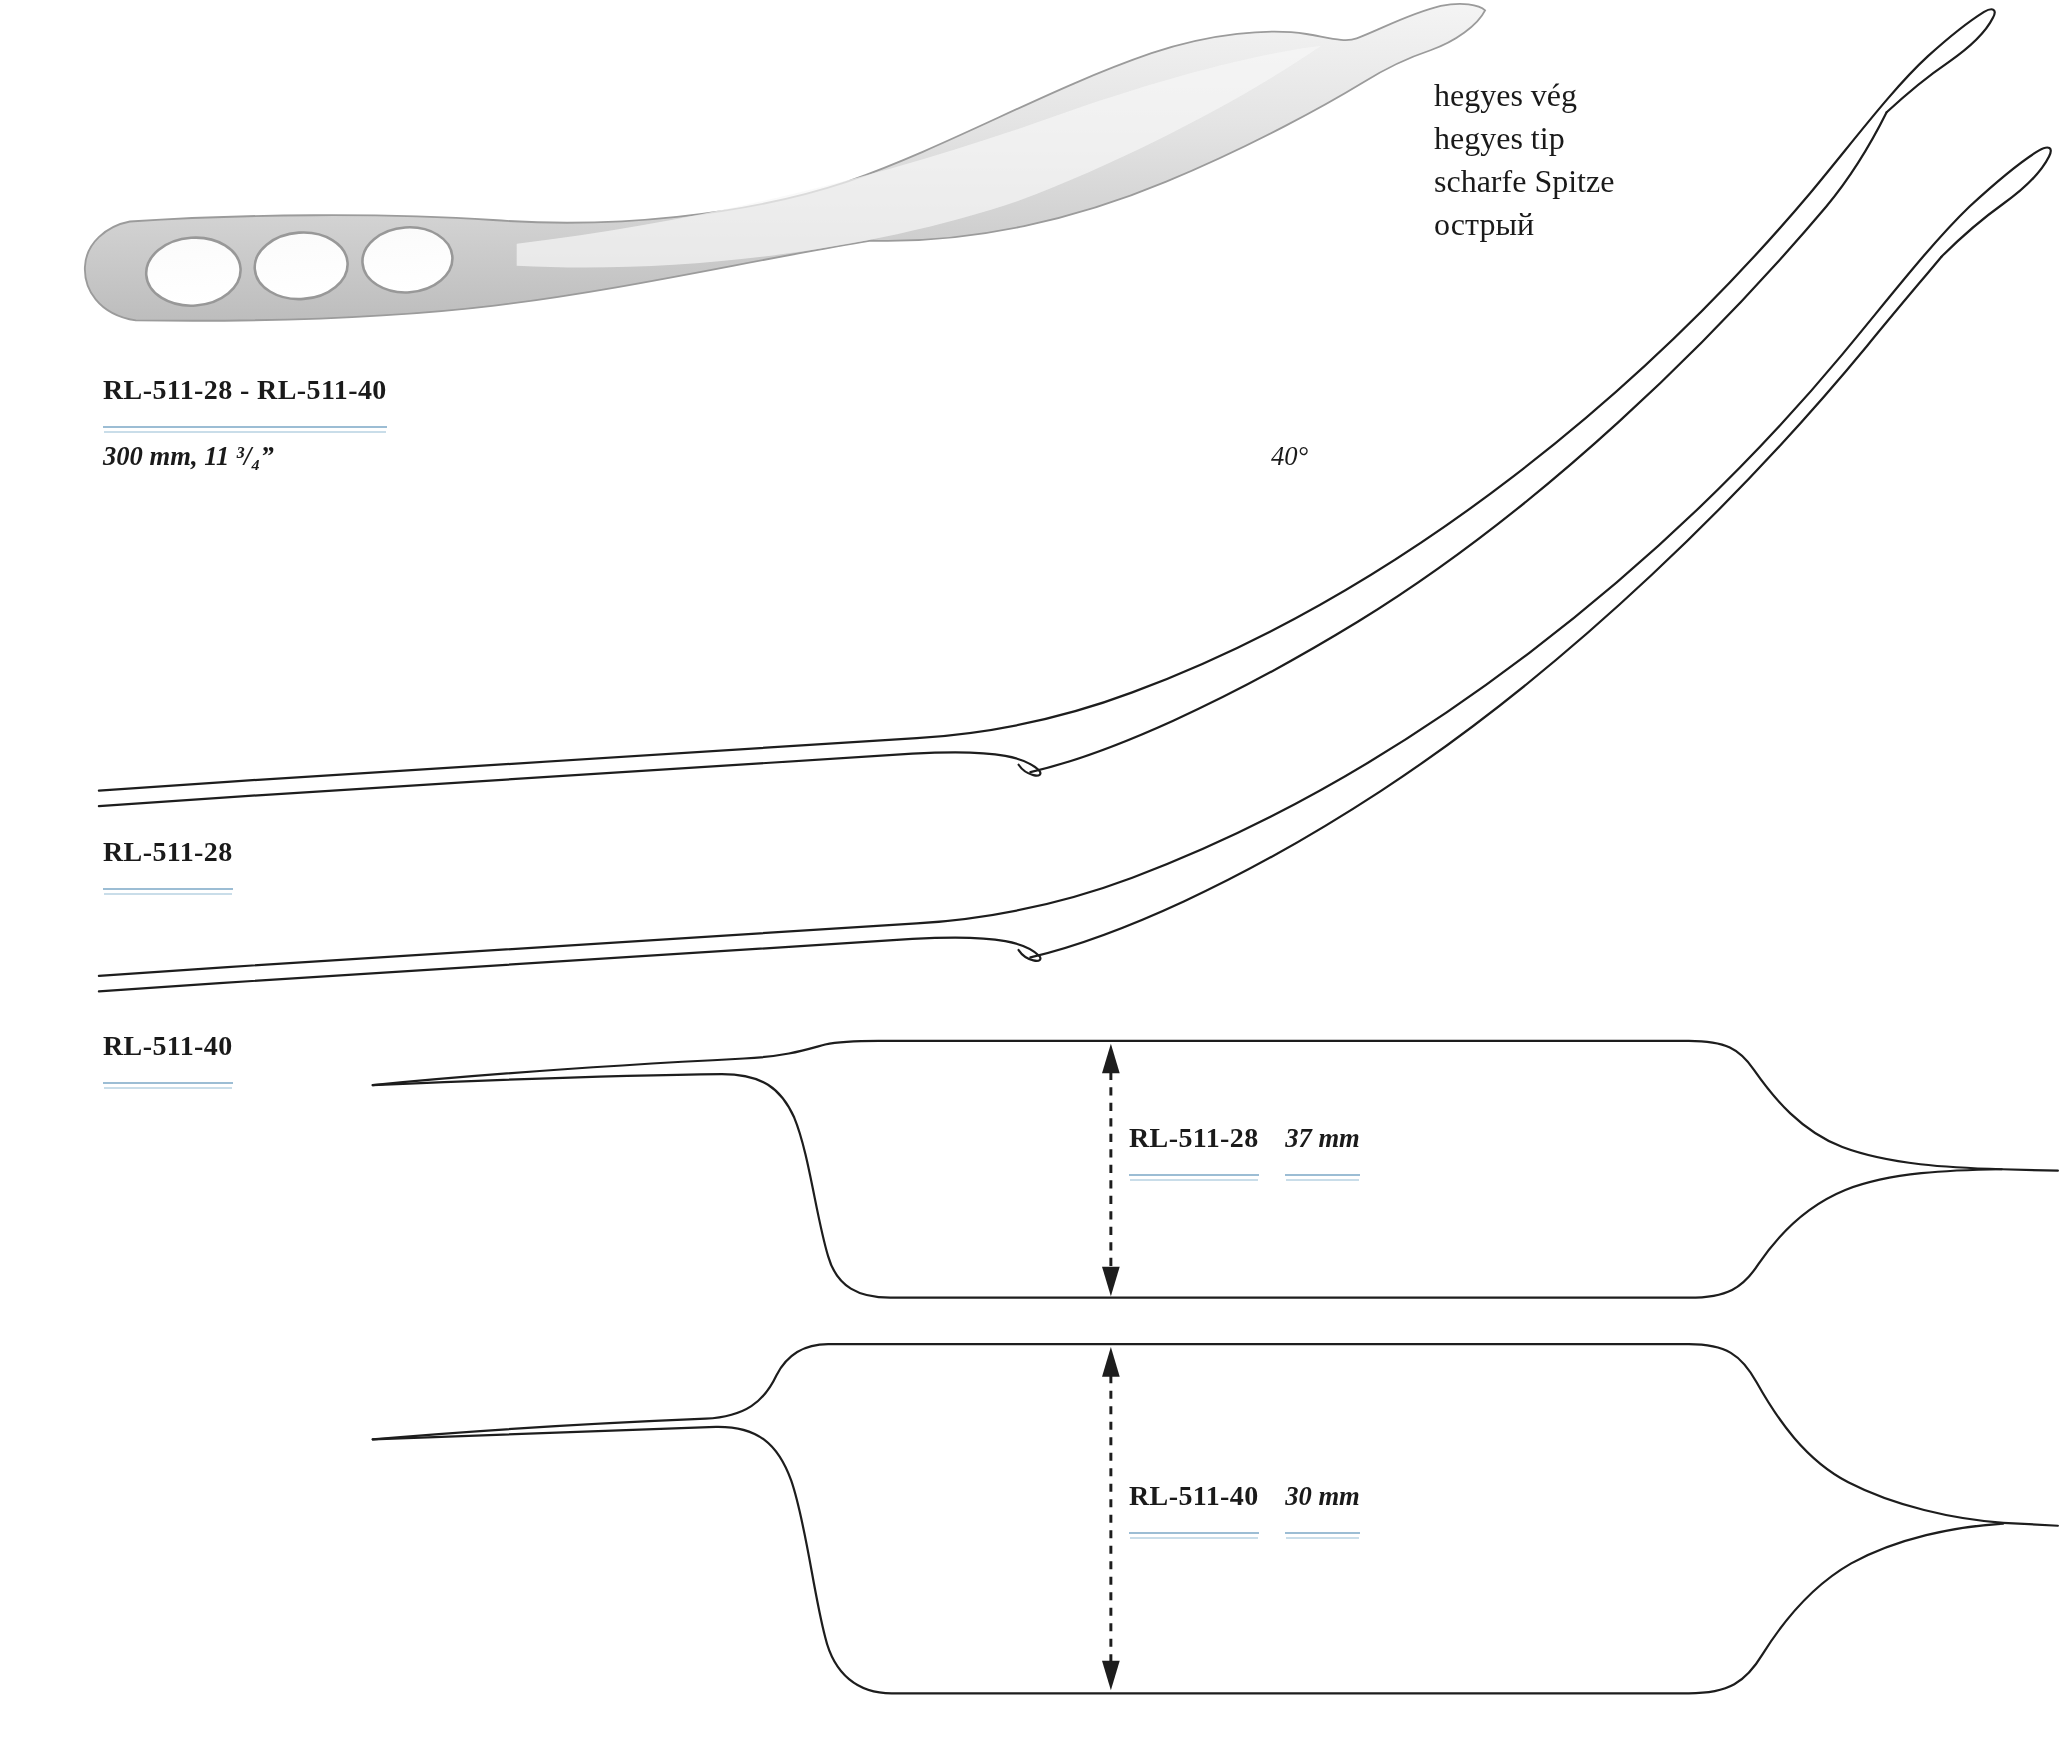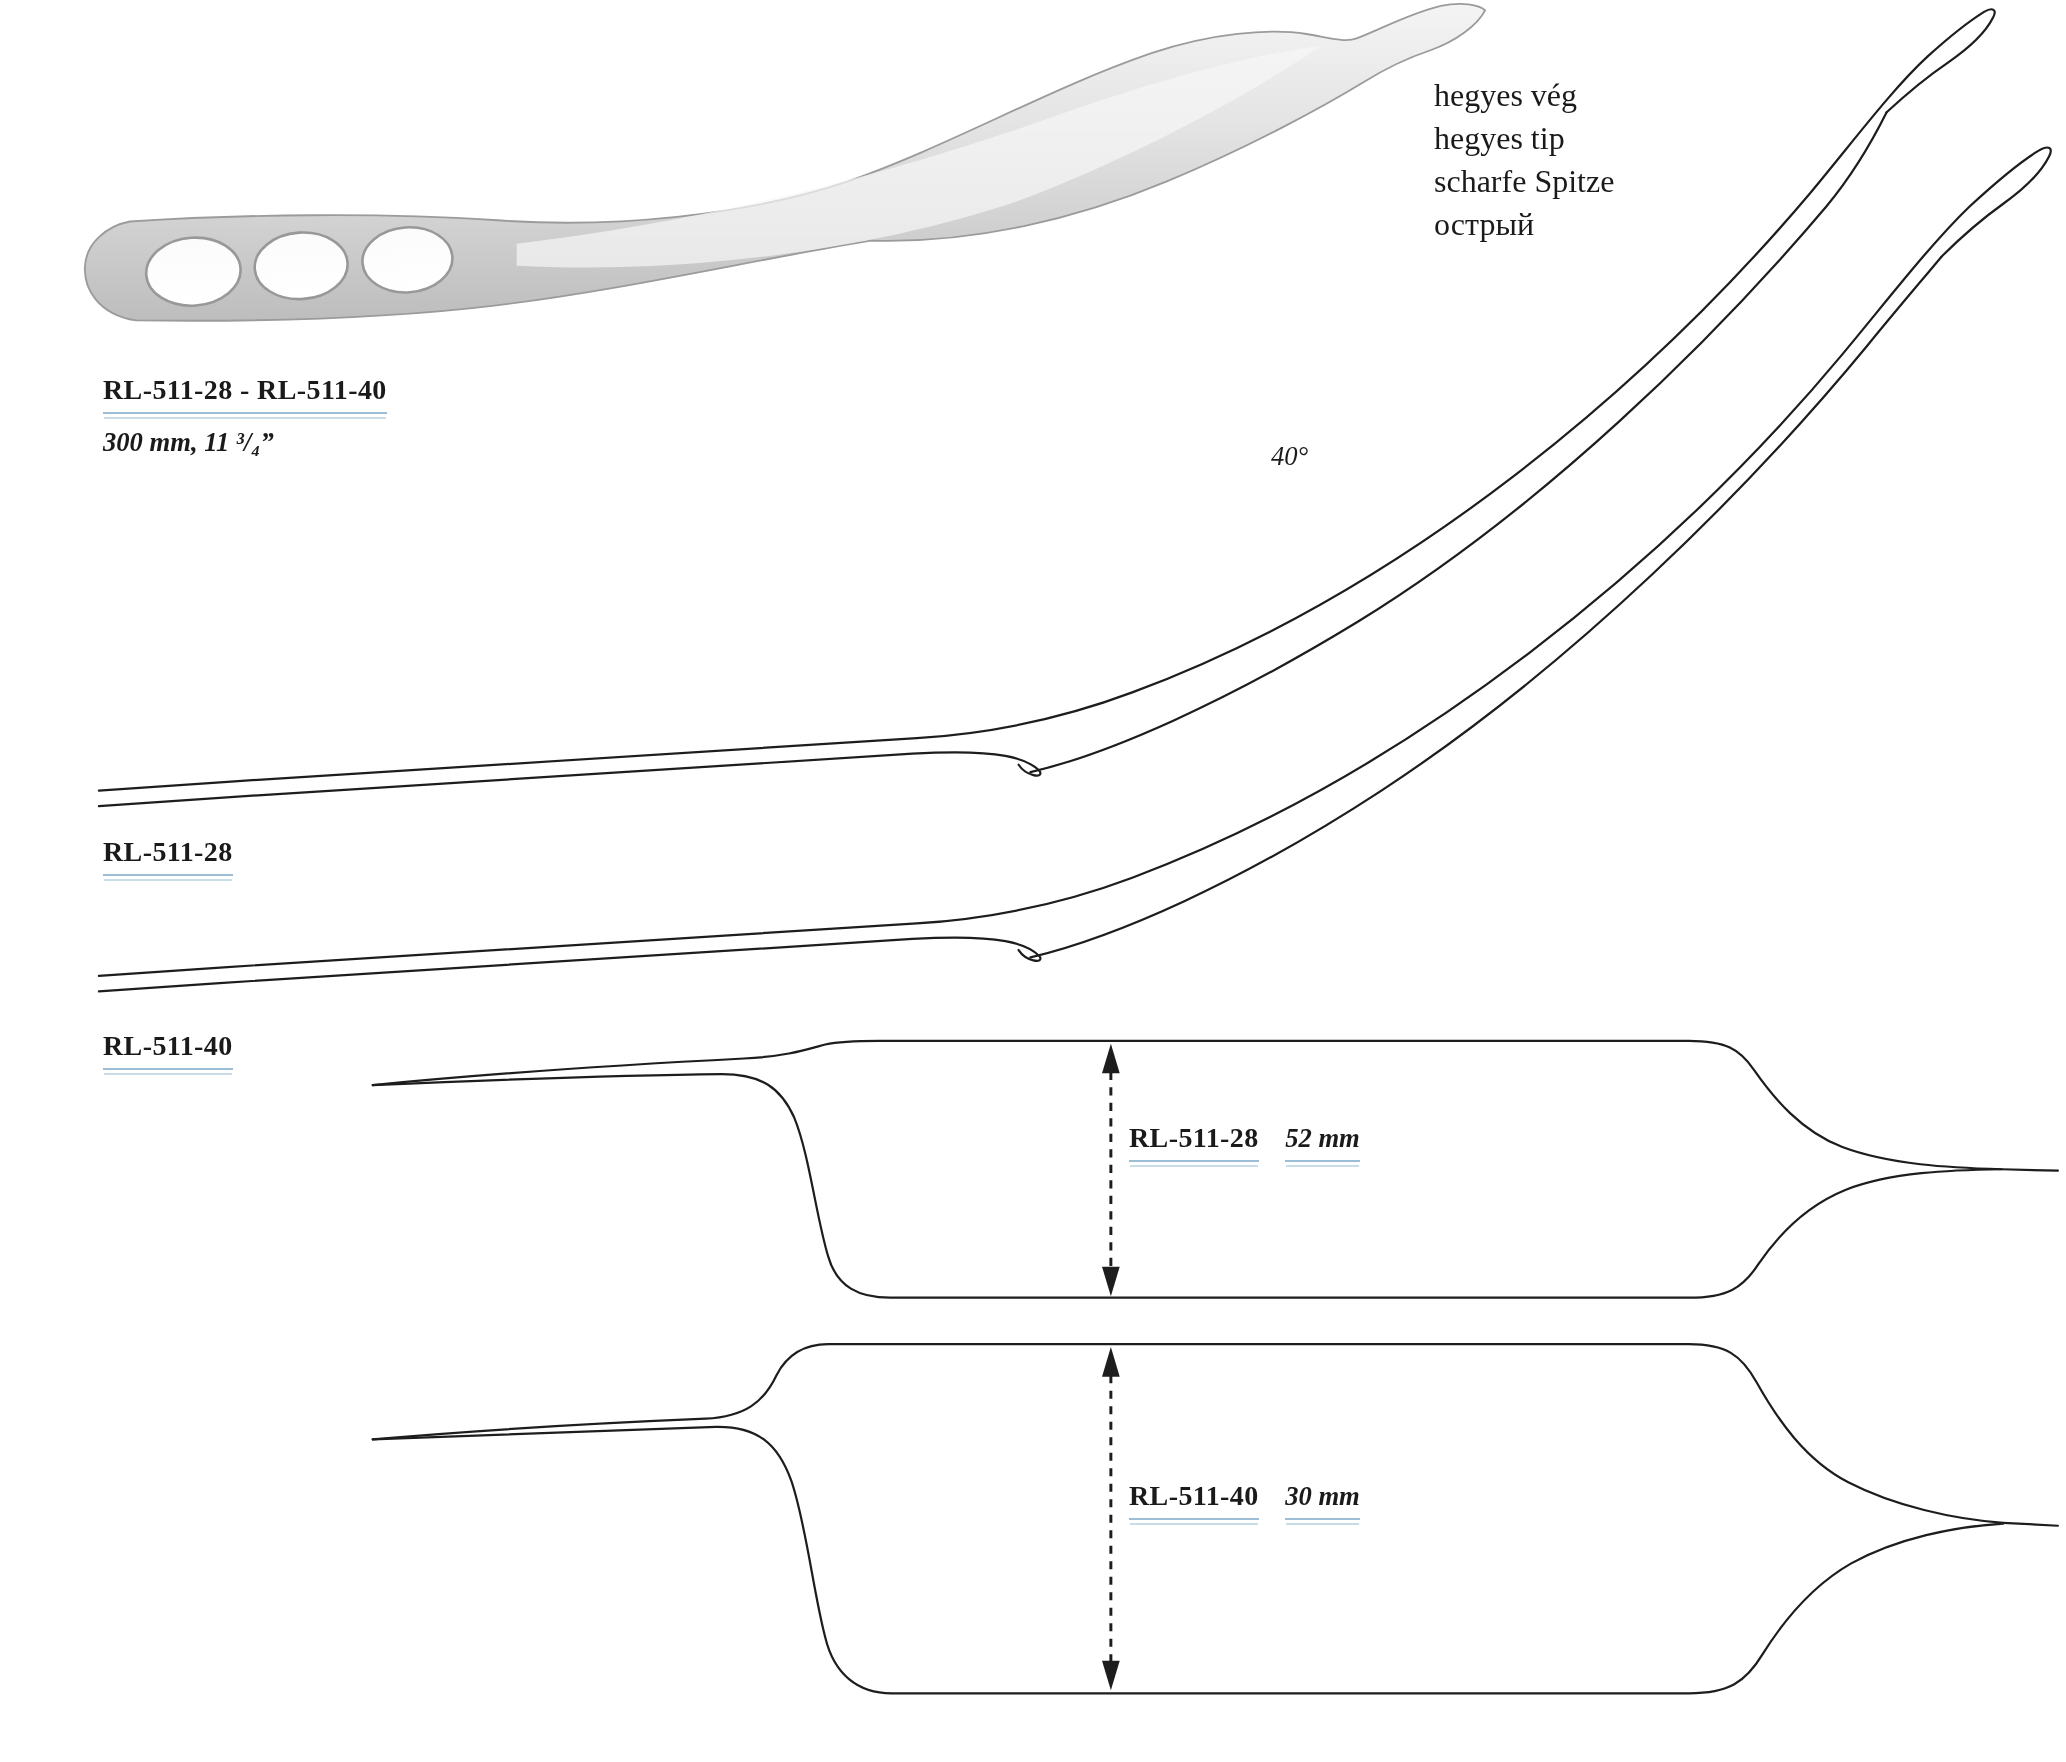--- a/index.html
+++ b/index.html
@@ -11,21 +11,21 @@
     font-family:"Liberation Serif","DejaVu Serif",serif;
     color:var(--ink,#1a1a1a);
     overflow:hidden;
   }
   .abs { position:absolute; }
   .code { font-weight:700; font-size:28px; letter-spacing:0.4px; white-space:nowrap; }
   .meas { font-style:italic; font-size:26.6px; white-space:nowrap;font-weight:bold; }
   .note { font-size:32px; line-height:43px; white-space:nowrap; }
   .angle { font-style:italic; font-size:26.6px; }
   
-  .u2 { display:inline-block; padding-bottom:6px; border-bottom:2.6px solid var(--u1,#9cbdd4); position:relative; }
+  .u2 { display:inline-block; padding-bottom:20px; border-bottom:2.6px solid var(--u1,#9cbdd4); position:relative; }
   .u2::after { content:""; position:absolute; left:0.7px; right:0.7px; bottom:-7.4px; height:2.6px; background:var(--u2,#c9dde9); }
   svg.art { position:absolute; left:0; top:0; }
 </style>
 </head>
 <body>
 
 <div class="page" style="--ink: #1a1a1a; --u1: #9cbdd4; --u2: #c9dde9;">
 
   <svg class="art" width="2066" height="1762" viewBox="0 0 2799 2387">
     <defs>
@@ -172,21 +172,21 @@
 
   <div class="abs" style="left:103px; top:836px;">
     <span class="code u2">RL-511-28</span>
   </div>
   <div class="abs" style="left:103px; top:1030px;">
     <span class="code u2">RL-511-40</span>
   </div>
 
   <div class="abs" style="left:1129px; top:1107px;">
     <div class="code u2">RL-511-28</div>
-    <div class="meas u2" style="margin-top:16px; margin-left:23.6px;">52 mm</div>
+    <div class="meas u2" style="margin-top:16px; margin-left:23.6px;">37 mm</div>
   </div>
   <div class="abs" style="left:1129px; top:1465px;">
     <div class="code u2">RL-511-40</div>
     <div class="meas u2" style="margin-top:16px; margin-left:23.6px;">30 mm</div>
   </div>
 
 </div>
 
 
 </body></html>

